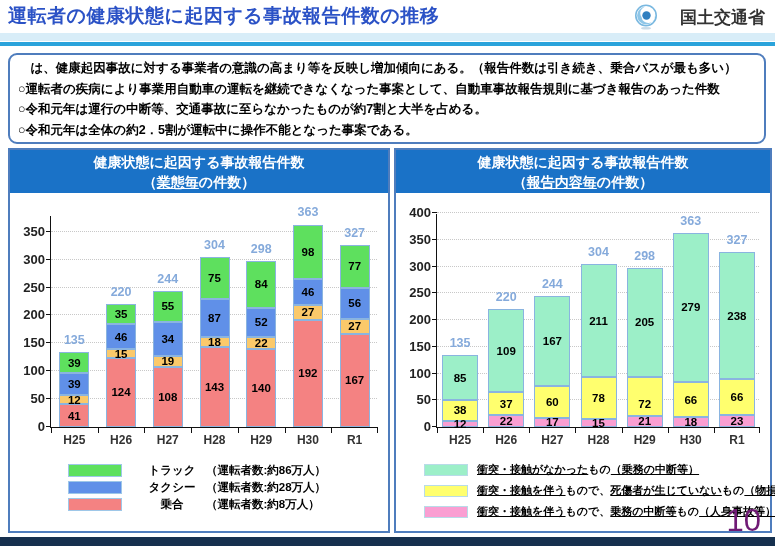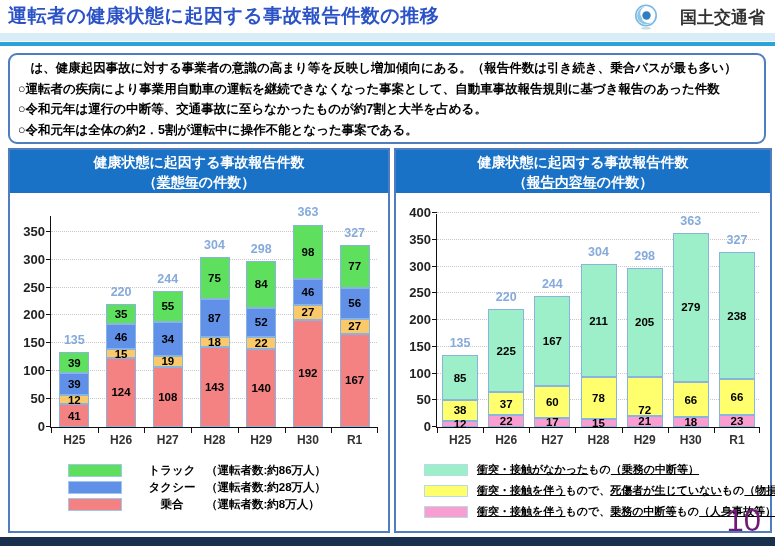--- a/index.html
+++ b/index.html
@@ -250,21 +250,21 @@
       <div class="seglab" style="left: -6.92857px; width: 60px; bottom: 9.585px;">38</div>
       <div class="seg" style="left: 5.07143px; width: 36px; bottom: 26.75px; height: 45.475px; background: rgb(156, 239, 200);"></div>
       <div class="seglab" style="left: -6.92857px; width: 60px; bottom: 42.4875px;">85</div>
       <div class="totlab" style="left: 0px; width: 46.1429px; bottom: 77.225px;">135</div>
       <div class="xlab" style="left: 0px; width: 46.1429px;">H25</div>
       <div class="seg" style="left: 51.2143px; width: 36px; bottom: 0px; height: 11.77px; background: rgb(250, 158, 210);"></div>
       <div class="seglab" style="left: 39.2143px; width: 60px; bottom: -1.115px;">22</div>
       <div class="seg" style="left: 51.2143px; width: 36px; bottom: 11.77px; height: 23.005px; background: rgb(255, 255, 110);"></div>
       <div class="seglab" style="left: 39.2143px; width: 60px; bottom: 16.2725px;">37</div>
       <div class="seg" style="left: 51.2143px; width: 36px; bottom: 34.775px; height: 82.925px; background: rgb(156, 239, 200);"></div>
-      <div class="seglab" style="left: 39.2143px; width: 60px; bottom: 69.2375px;">225</div>
+      <div class="seglab" style="left: 39.2143px; width: 60px; bottom: 69.2375px;">109</div>
       <div class="totlab" style="left: 46.1429px; width: 46.1429px; bottom: 122.7px;">220</div>
       <div class="xlab" style="left: 46.1429px; width: 46.1429px;">H26</div>
       <div class="seg" style="left: 97.3571px; width: 36px; bottom: 0px; height: 9.095px; background: rgb(250, 158, 210);"></div>
       <div class="seglab" style="left: 85.3571px; width: 60px; bottom: -2.4525px;">17</div>
       <div class="seg" style="left: 97.3571px; width: 36px; bottom: 9.095px; height: 32.1px; background: rgb(255, 255, 110);"></div>
       <div class="seglab" style="left: 85.3571px; width: 60px; bottom: 18.145px;">60</div>
       <div class="seg" style="left: 97.3571px; width: 36px; bottom: 41.195px; height: 89.345px; background: rgb(156, 239, 200);"></div>
       <div class="seglab" style="left: 85.3571px; width: 60px; bottom: 78.8675px;">167</div>
       <div class="totlab" style="left: 92.2857px; width: 46.1429px; bottom: 135.54px;">244</div>
       <div class="xlab" style="left: 92.2857px; width: 46.1429px;">H27</div>
@@ -272,21 +272,21 @@
       <div class="seglab" style="left: 131.5px; width: 60px; bottom: -2.9875px;">15</div>
       <div class="seg" style="left: 143.5px; width: 36px; bottom: 8.025px; height: 41.73px; background: rgb(255, 255, 110);"></div>
       <div class="seglab" style="left: 131.5px; width: 60px; bottom: 21.89px;">78</div>
       <div class="seg" style="left: 143.5px; width: 36px; bottom: 49.755px; height: 112.885px; background: rgb(156, 239, 200);"></div>
       <div class="seglab" style="left: 131.5px; width: 60px; bottom: 99.1975px;">211</div>
       <div class="totlab" style="left: 138.429px; width: 46.1429px; bottom: 167.64px;">304</div>
       <div class="xlab" style="left: 138.429px; width: 46.1429px;">H28</div>
       <div class="seg" style="left: 189.643px; width: 36px; bottom: 0px; height: 11.235px; background: rgb(250, 158, 210);"></div>
       <div class="seglab" style="left: 177.643px; width: 60px; bottom: -1.3825px;">21</div>
       <div class="seg" style="left: 189.643px; width: 36px; bottom: 11.235px; height: 38.52px; background: rgb(255, 255, 110);"></div>
-      <div class="seglab" style="left: 177.643px; width: 60px; bottom: 10px; margin-top: 9px;">72</div>
+      <div class="seglab" style="left: 177.643px; width: 60px; bottom: 16px; margin-top: 9px;">72</div>
       <div class="seg" style="left: 189.643px; width: 36px; bottom: 49.755px; height: 109.675px; background: rgb(156, 239, 200);"></div>
       <div class="seglab" style="left: 177.643px; width: 60px; bottom: 97.5925px;">205</div>
       <div class="totlab" style="left: 184.571px; width: 46.1429px; bottom: 164.43px;">298</div>
       <div class="xlab" style="left: 184.571px; width: 46.1429px;">H29</div>
       <div class="seg" style="left: 235.786px; width: 36px; bottom: 0px; height: 9.63px; background: rgb(250, 158, 210);"></div>
       <div class="seglab" style="left: 223.786px; width: 60px; bottom: -2.185px;">18</div>
       <div class="seg" style="left: 235.786px; width: 36px; bottom: 9.63px; height: 35.31px; background: rgb(255, 255, 110);"></div>
       <div class="seglab" style="left: 223.786px; width: 60px; bottom: 20.285px;">66</div>
       <div class="seg" style="left: 235.786px; width: 36px; bottom: 44.94px; height: 149.265px; background: rgb(156, 239, 200);"></div>
       <div class="seglab" style="left: 223.786px; width: 60px; bottom: 112.573px;">279</div>

